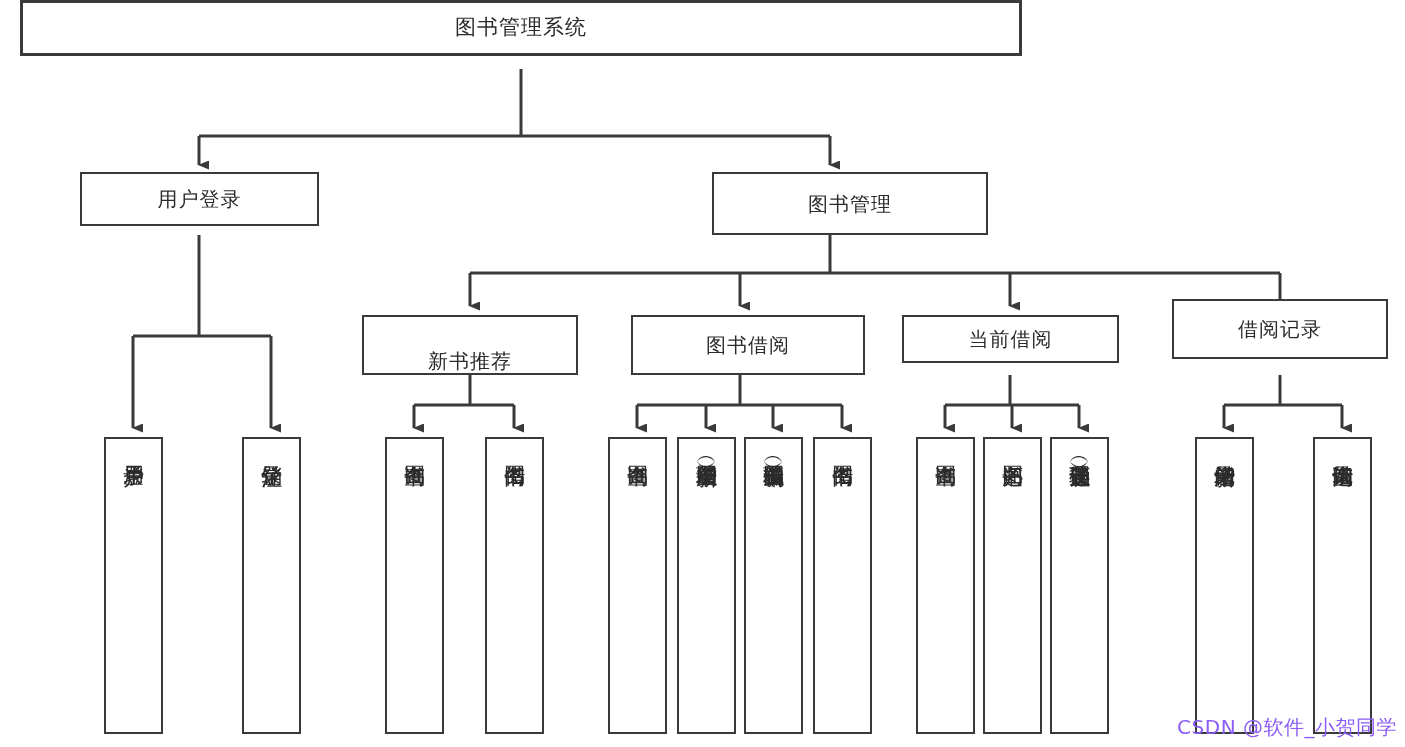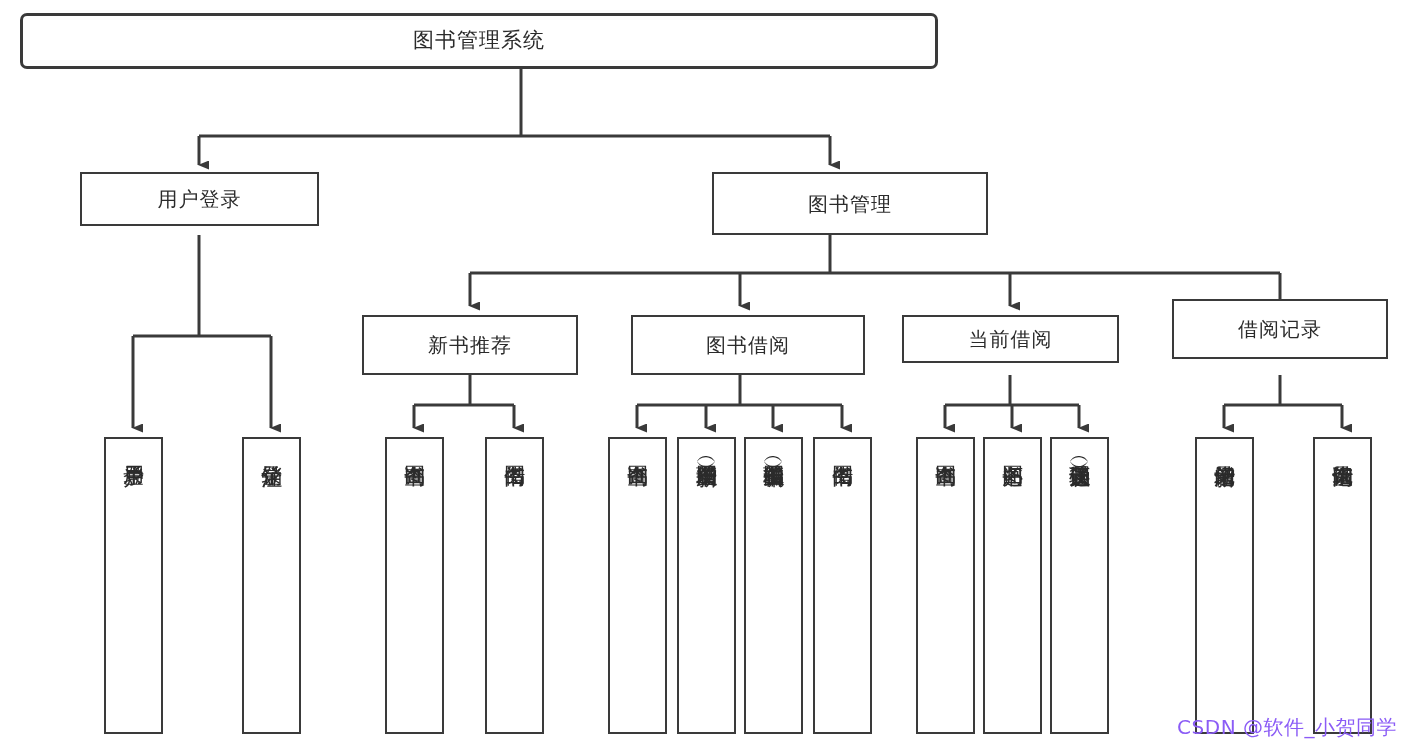--- a/index.html
+++ b/index.html
@@ -120,32 +120,32 @@
       <path d="M1012,405 L1012,428" marker-end="url(#arw)"></path>
       <path d="M1079,405 L1079,428" marker-end="url(#arw)"></path>
 
       <path d="M1280,375 L1280,405"></path>
       <path d="M1224,405 L1342,405"></path>
       <path d="M1224,405 L1224,428" marker-end="url(#arw)"></path>
       <path d="M1342,405 L1342,428" marker-end="url(#arw)"></path>
     </g>
   </svg>
 
-  <div class="node root" style="left:20px; top:13px; width:918px; height:56px;border-radius:7px;">
+  <div class="node root" style="left:20px; top:0; width:1002px; height:56px;">
     <span class="label-h">图书管理系统</span>
   </div>
 
   <div class="node" style="left:80px; top:172px; width:239px; height:54px;">
     <span class="label-h">用户登录</span>
   </div>
   <div class="node" style="left:712px; top:172px; width:276px; height:63px;">
     <span class="label-h">图书管理</span>
   </div>
 
-  <div class="node" style="left:362px; top:315px; width:216px; height:60px;">
+  <div class="node" style="left:362px; top:315px; width:216px; height:60px;align-items:flex-end;">
     <span class="label-h">新书推荐</span>
   </div>
   <div class="node" style="left:631px; top:315px; width:234px; height:60px;">
     <span class="label-h">图书借阅</span>
   </div>
   <div class="node" style="left:902px; top:315px; width:217px; height:48px;">
     <span class="label-h">当前借阅</span>
   </div>
   <div class="node" style="left:1172px; top:299px; width:216px; height:60px;">
     <span class="label-h">借阅记录</span>

